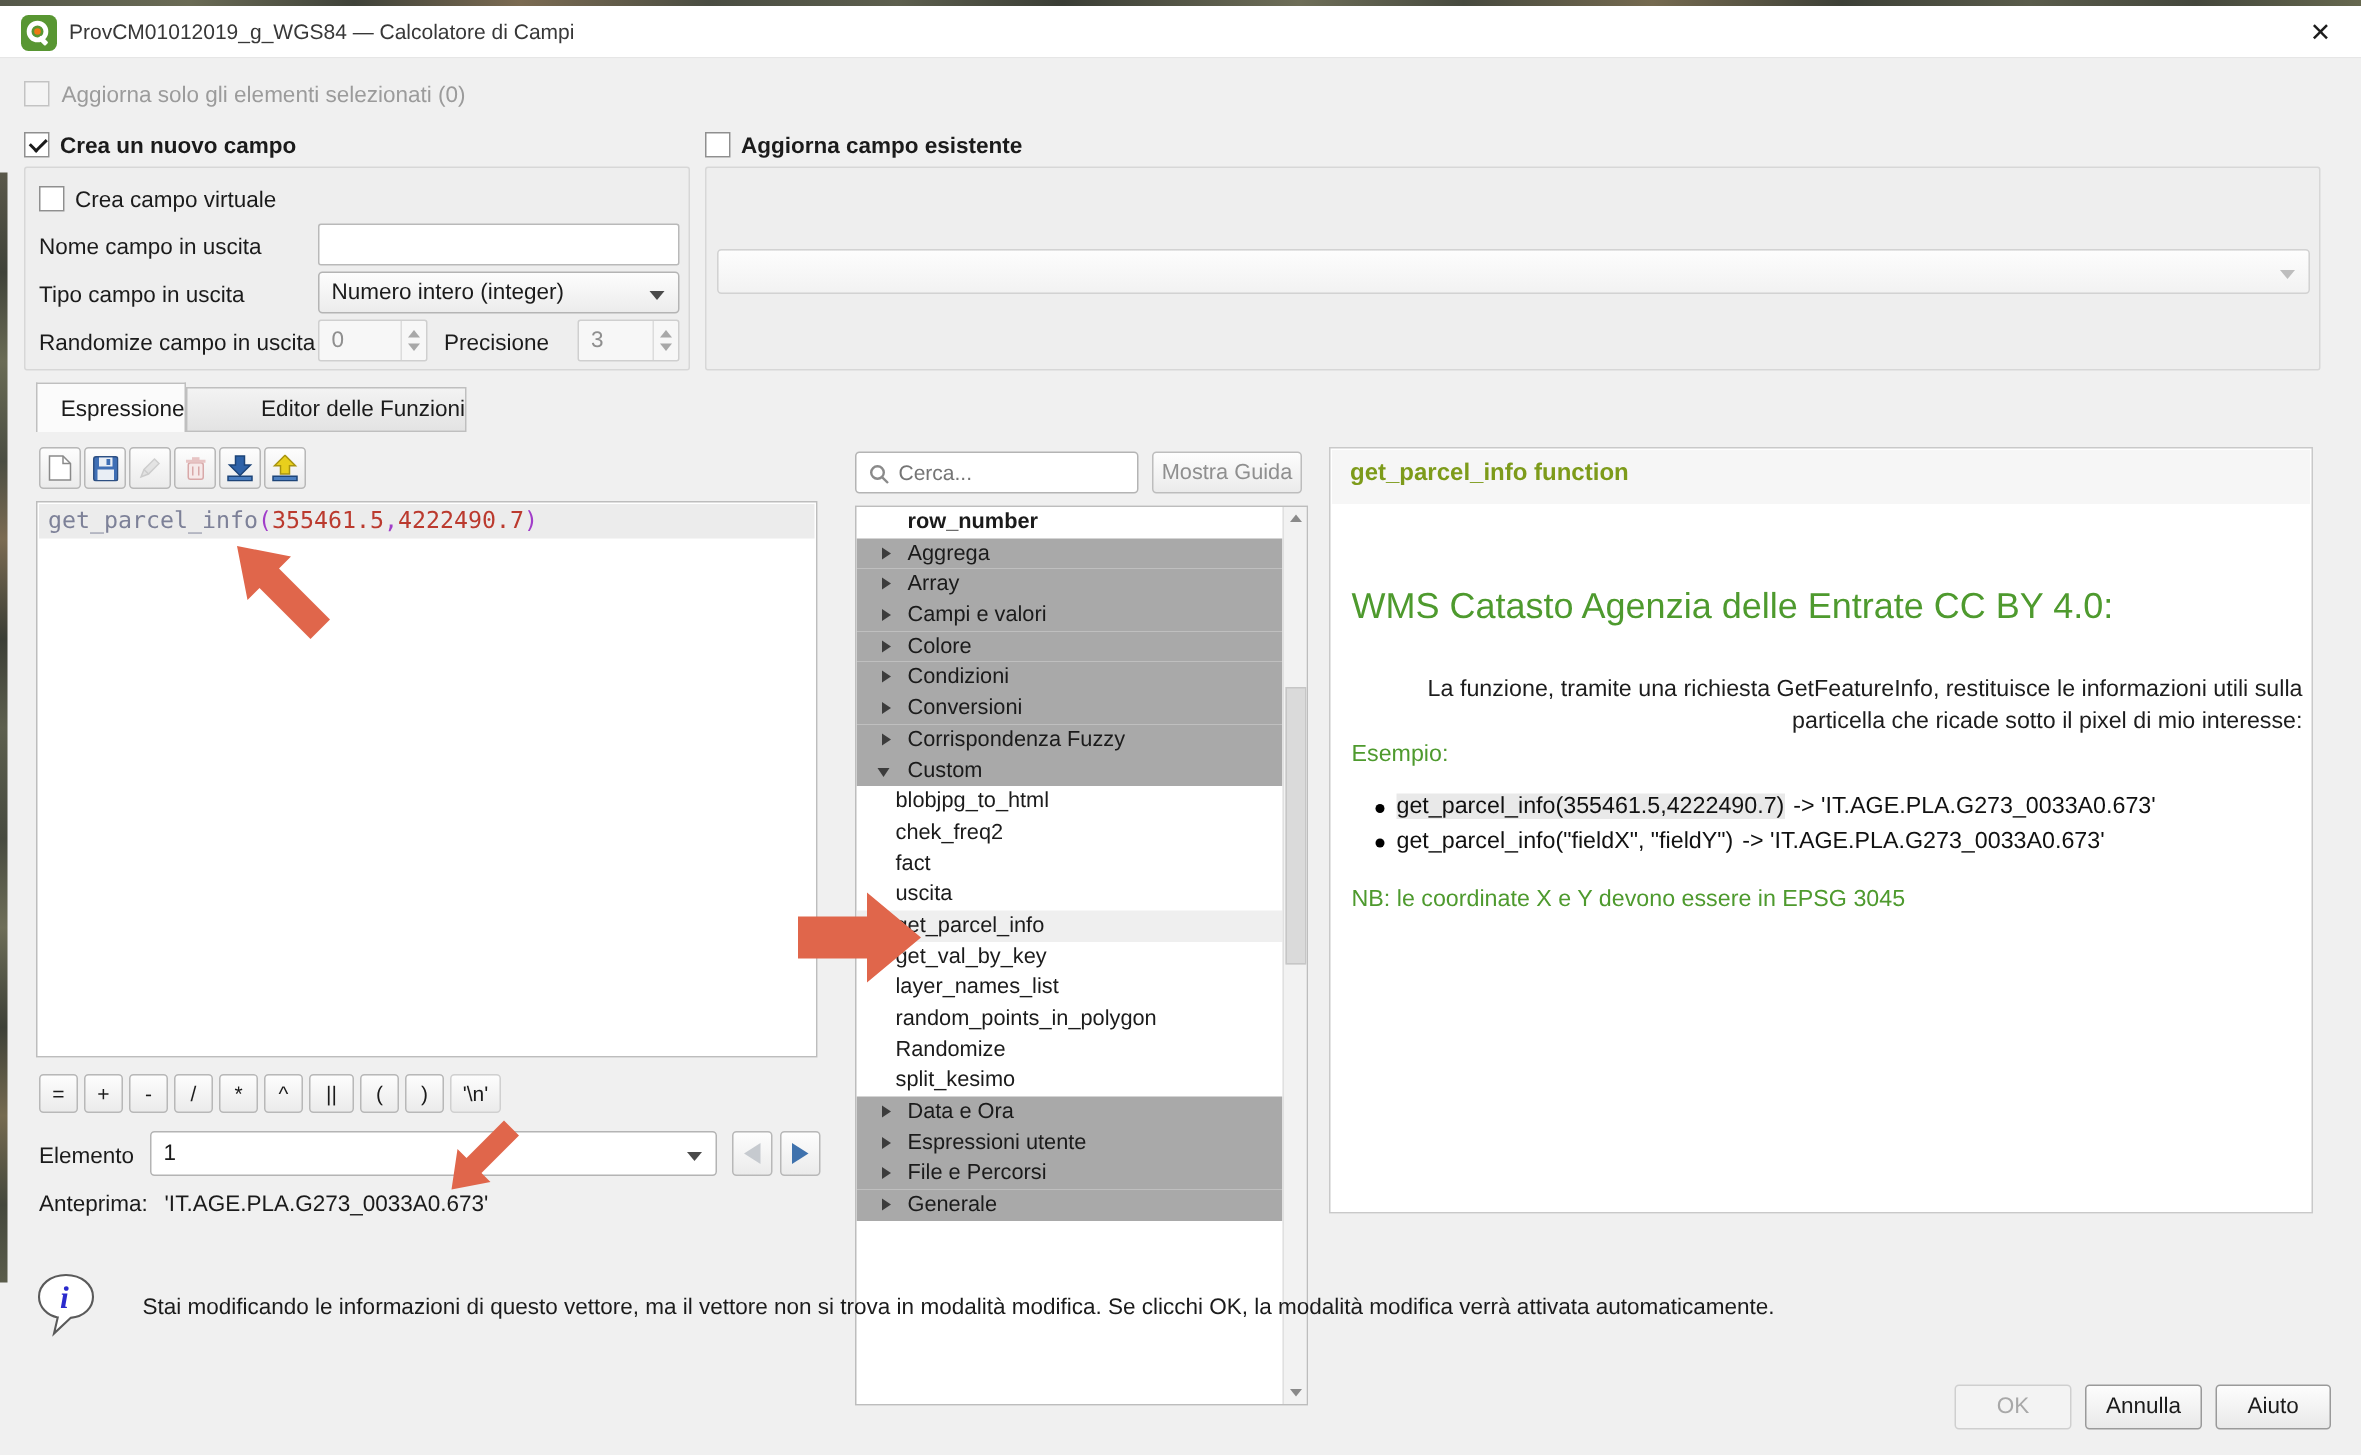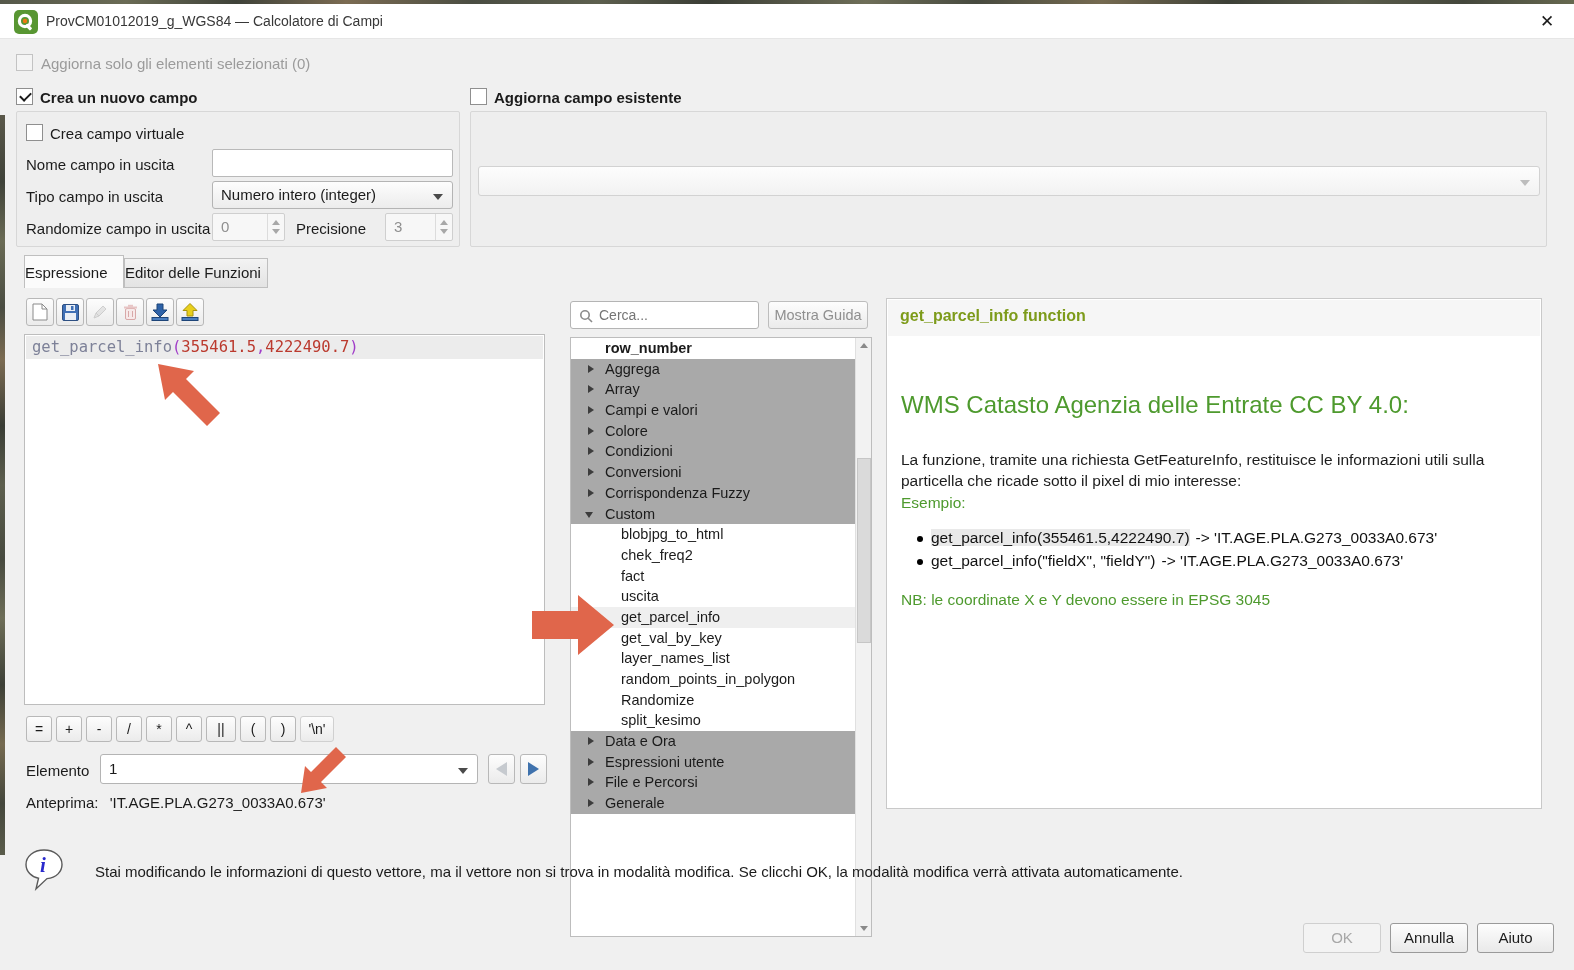--- a/index.html
+++ b/index.html
@@ -44,21 +44,21 @@
   .combo.disabled .carr { border-top-color:#bdbdbd; top:13px; }
 
   .spin { background:#f7f7f7; border:1px solid #cfcfcf; border-radius:2px; color:#8f8f8f; font-size:15px;
     line-height:26px; padding-left:8px; }
   .spin .sbtns { position:absolute; right:0; top:0; bottom:0; width:17px; border-left:1px solid #dcdcdc; }
   .sarr-u, .sarr-d { position:absolute; left:4px; width:0; height:0; border-left:4px solid transparent; border-right:4px solid transparent; }
   .sarr-u { top:6px; border-bottom:5px solid #a8a8a8; }
   .sarr-d { bottom:6px; border-top:5px solid #a8a8a8; }
 
   
-  .tab { border:1px solid #bfbfbf; font-size:15px; text-align:left; }
+  .tab { border:1px solid #bfbfbf; font-size:15px; text-align:right; }
   .tab.active { background:#fbfbfb; border-bottom:none; z-index:2; line-height:33px; }
   .tab.inactive { background:linear-gradient(#f3f3f3,#e3e3e3); line-height:28px; }
 
   
   .tbtn { width:28px; height:28px; background:linear-gradient(#fdfdfd,#ebebeb); border:1px solid #b8b8b8;
     border-radius:3px; display:flex; align-items:center; justify-content:center; }
 
   
   .editor { background:#fff; border:1px solid #bdbdbd; }
   .cur-line { position:absolute; left:1px; right:1px; top:1px; height:23px; background:#ececec; }
@@ -73,34 +73,34 @@
   .tri-left { width:0; height:0; border-top:7px solid transparent; border-bottom:7px solid transparent; border-right:11px solid #c6cacf; }
   .tri-right-b { width:0; height:0; border-top:7px solid transparent; border-bottom:7px solid transparent; border-left:11px solid #3f72ad; }
 
   
   .tree { background:#fff; border:1px solid #bdbdbd; overflow:hidden; }
   .trow { position:relative; height:20.7px; line-height:20.7px; font-size:14.5px; width:calc(100% - 16px); white-space:nowrap; }
   .trow.grp { background:#a9a9a9; }
   .trow.sel { background:#efefef; }
   .trow .lab-recent { padding-left:34px; font-weight:bold; }
   .trow .lab-group { padding-left:34px; }
-  .trow .lab-child { padding-left:50px; }
+  .trow .lab-child { padding-left:26px; }
   .tri-r { position:absolute; left:17px; top:6px; width:0; height:0;
     border-top:4.5px solid transparent; border-bottom:4.5px solid transparent; border-left:6px solid #3c3c3c; }
   .tri-d { position:absolute; left:14px; top:8px; width:0; height:0;
     border-left:4.5px solid transparent; border-right:4.5px solid transparent; border-top:6px solid #3c3c3c; }
   .scrollbar { position:absolute; right:0; top:0; width:16px; height:100%; background:#f2f2f2; border-left:1px solid #e0e0e0; }
   .sb-up, .sb-dn { position:absolute; left:0; width:16px; height:16px; }
   .sb-up { top:0; } .sb-dn { bottom:0; }
   .sb-up::after { content:""; position:absolute; left:4px; top:5px; border-left:4px solid transparent; border-right:4px solid transparent; border-bottom:5px solid #8a8a8a; }
   .sb-dn::after { content:""; position:absolute; left:4px; top:6px; border-left:4px solid transparent; border-right:4px solid transparent; border-top:5px solid #8a8a8a; }
   .sb-thumb { position:absolute; left:1px; top:120px; width:14px; height:185px; background:#dadada; border:1px solid #c6c6c6; }
 
   
-  .helppanel { background:#fff; border:1px solid #c9c9c9; }
+  .helppanel { background:#fff; border:1px solid #c9c9c9;text-align:right; }
   .help-head { position:absolute; left:1px; right:1px; top:1px; height:36px; background:#f6f6f6; }
   .help-title { position:absolute; left:13px; top:8px; font-size:16px; font-weight:bold; color:#7d9b1a; }
   .help-h1 { position:absolute; left:14px; top:92px; font-size:24px; color:#4e9a2e; }
   .help-desc { position:absolute; left:14px; top:150px; width:634px; font-size:15.5px; line-height:21px; color:#1d1d1d; }
   .help-green { font-size:15.5px; color:#4e9a2e; }
   .bullet { position:absolute; font-size:15.5px; color:#111; }
   .bullet::before { content:""; position:absolute; left:-14px; top:7px; width:6px; height:6px; border-radius:50%; background:#000; }
   .code-hl { background:#e9e9e9; }
   .bres { margin-left:6px; }
 
@@ -173,21 +173,21 @@
         <span class="sarr-d"></span>
       </span>
   </div>
 
   <div class="abs groupbox" style="left:470px;top:111px;width:1077px;height:136px"></div>
   <div class="abs combo disabled" style="left:478px;top:166px;width:1062px;height:30px">
     <span class="carr"></span>
   </div>
 
   <div class="abs tab active" style="left:24px;top:255px;width:100px;height:33px">Espressione</div>
-  <div class="abs tab inactive" style="left:124px;top:258px;width:144px;height:30px">Editor delle Funzioni</div>
+  <div class="abs tab inactive" style="left:124px;top:258px;width:187px;height:30px">Editor delle Funzioni</div>
 
   <div class="abs tbtn" style="left:26px;top:298px">
     <svg width="16" height="18" viewBox="0 0 16 18">
       <path d="M1 1 h9 l5 5 v11 h-14 z" fill="#fff" stroke="#8a8a8a"></path>
       <path d="M10 1 v5 h5" fill="none" stroke="#8a8a8a"></path>
     </svg>
   </div>
   <div class="abs tbtn" style="left:56px;top:298px">
     <svg width="17" height="17" viewBox="0 0 17 17">
       <rect x="0.5" y="0.5" width="16" height="16" rx="1.5" fill="#3f6fb5" stroke="#2d4f82"></rect>

